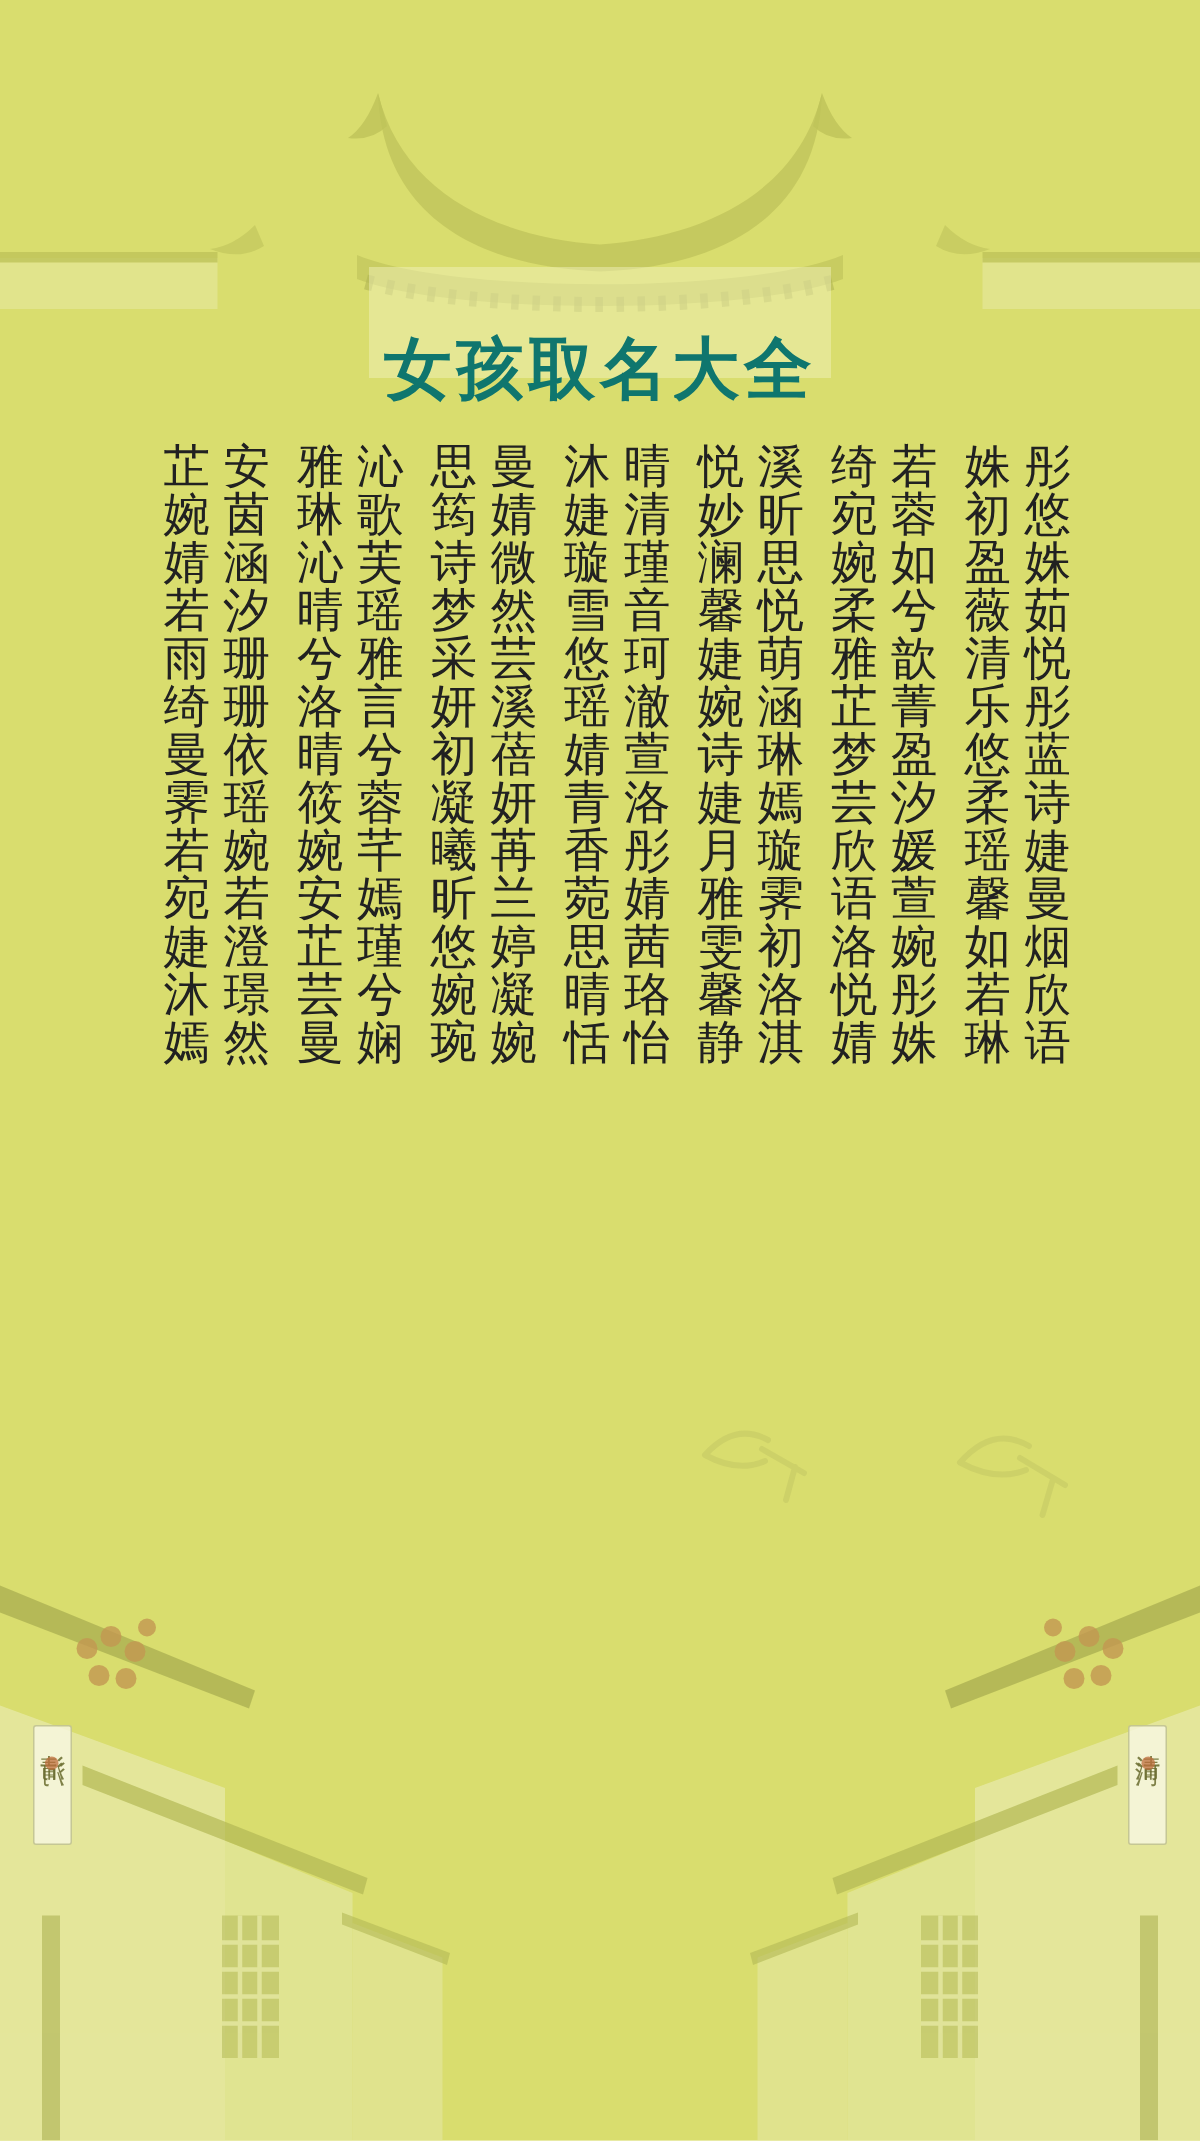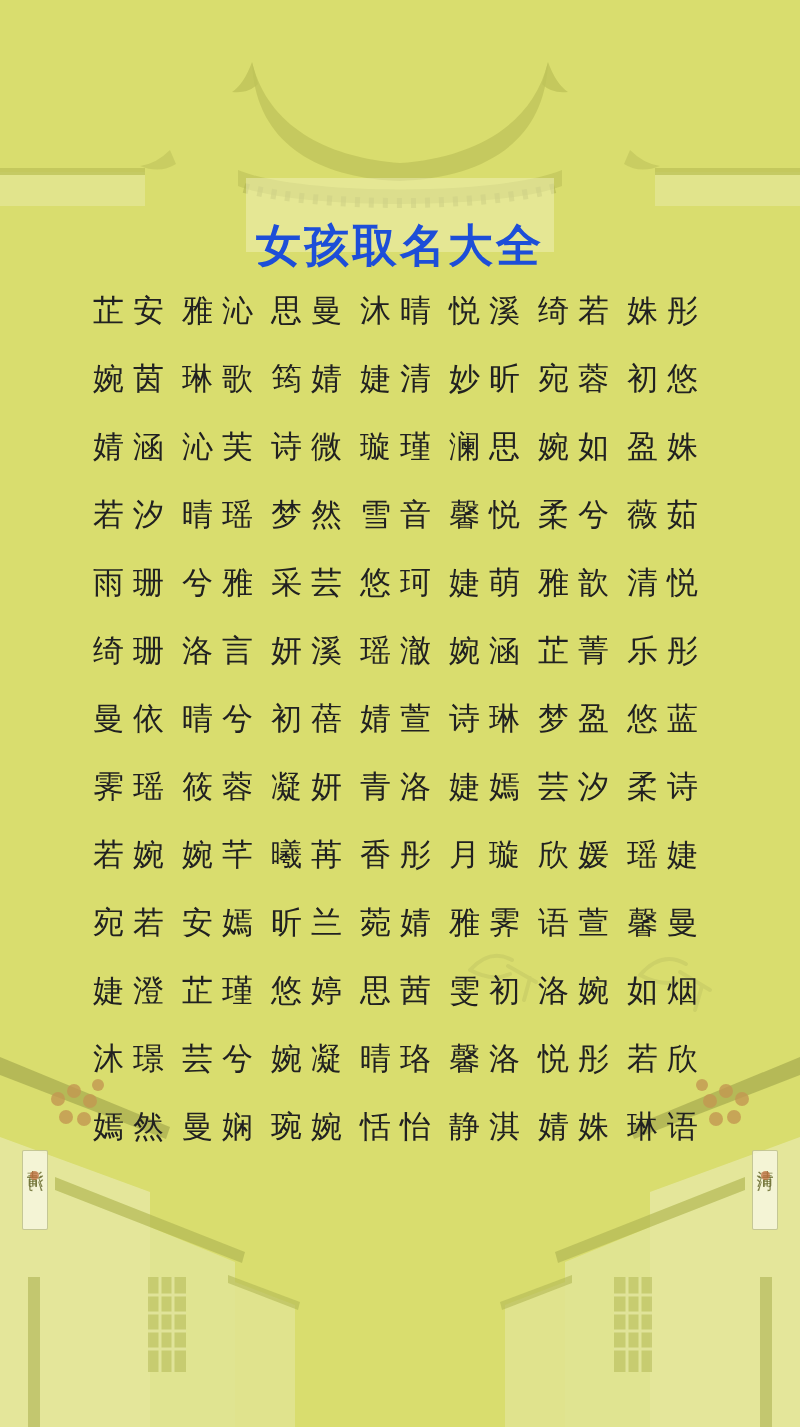--- a/index.html
+++ b/index.html
@@ -34,27 +34,27 @@
   .sign-right{left:752px;top:1150px;}
   .cranes{top:930px;left:440px;width:290px;height:110px;opacity:.35;}
   
   .title-wall{
     position:absolute;top:178px;left:246px;width:308px;height:74px;
     background:rgba(243,245,196,.45);
   }
   .page-title{
     position:absolute;top:190px;left:0;width:800px;
     text-align:center;font-size:45px;font-weight:900;
-    color:#1d4ed8;letter-spacing:3px;line-height:52px;
+    color:#0f766e;letter-spacing:3px;line-height:52px;
   }
   
   .names-grid{
-    position:absolute;top:295px;left:84px;right:100px;
+    position:absolute;top:295px;left:100px;right:100px;
     display:grid;grid-template-columns:repeat(7,1fr);
-    row-gap:36px;justify-items:center;text-align:right;
+    justify-items:center;text-align:right;
   }
   .name{
     font-family:"Liberation Serif","DejaVu Serif",serif;
     font-size:31px;line-height:32px;color:#212121;
     letter-spacing:9px;padding-left:9px;white-space:nowrap;
   }
 </style>
 </head>
 <body>
 

